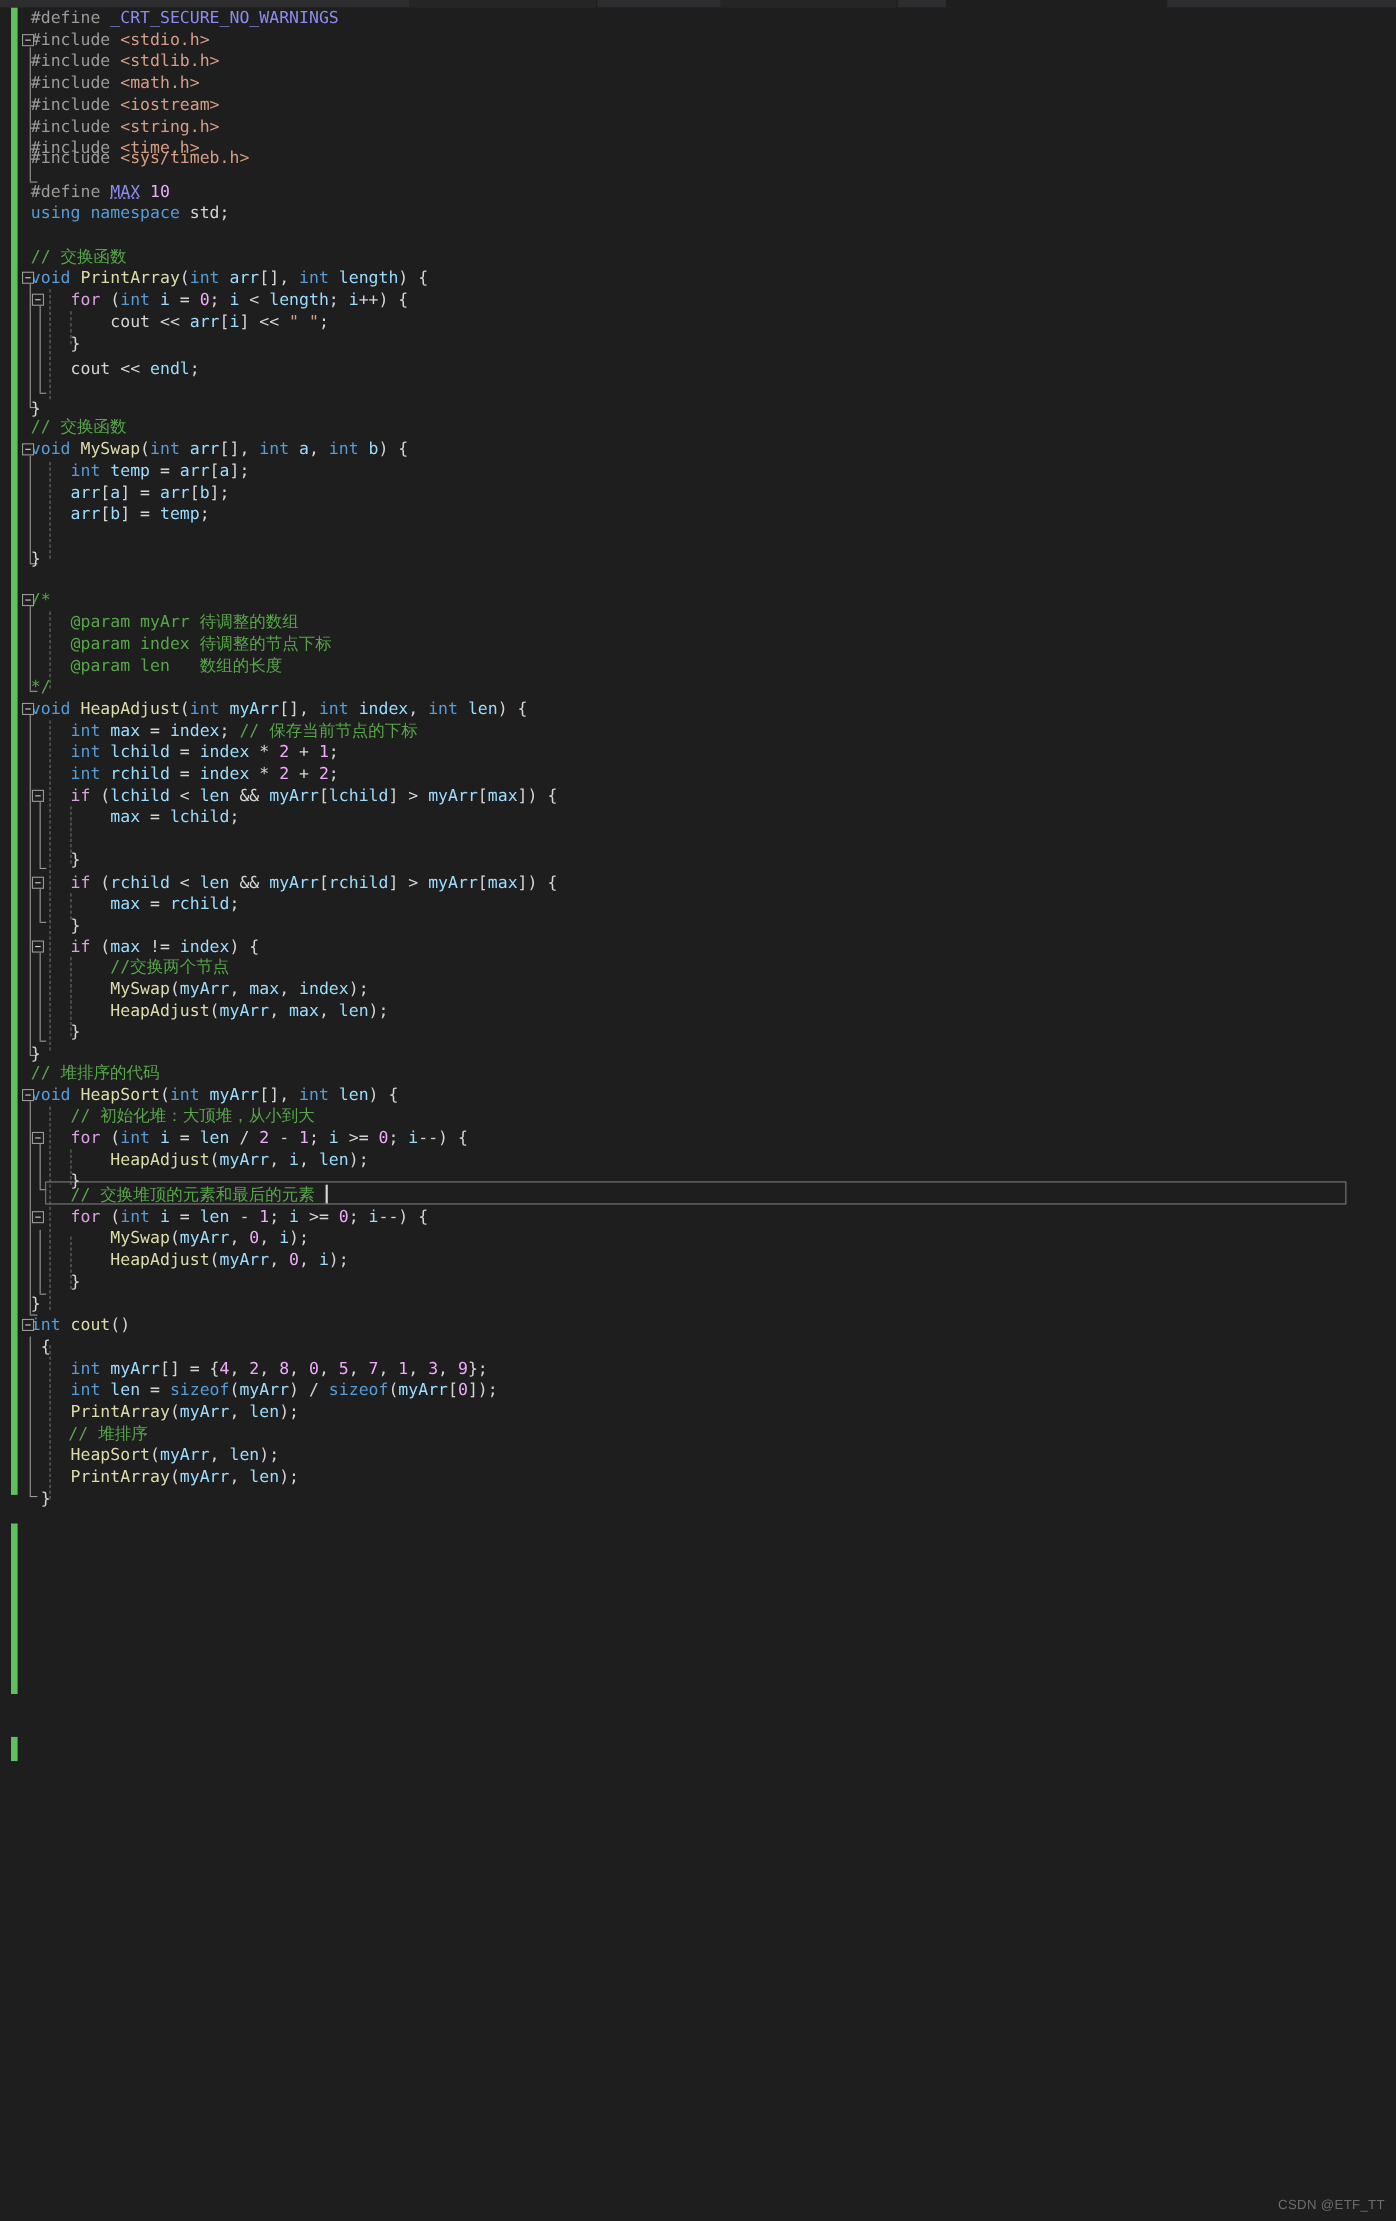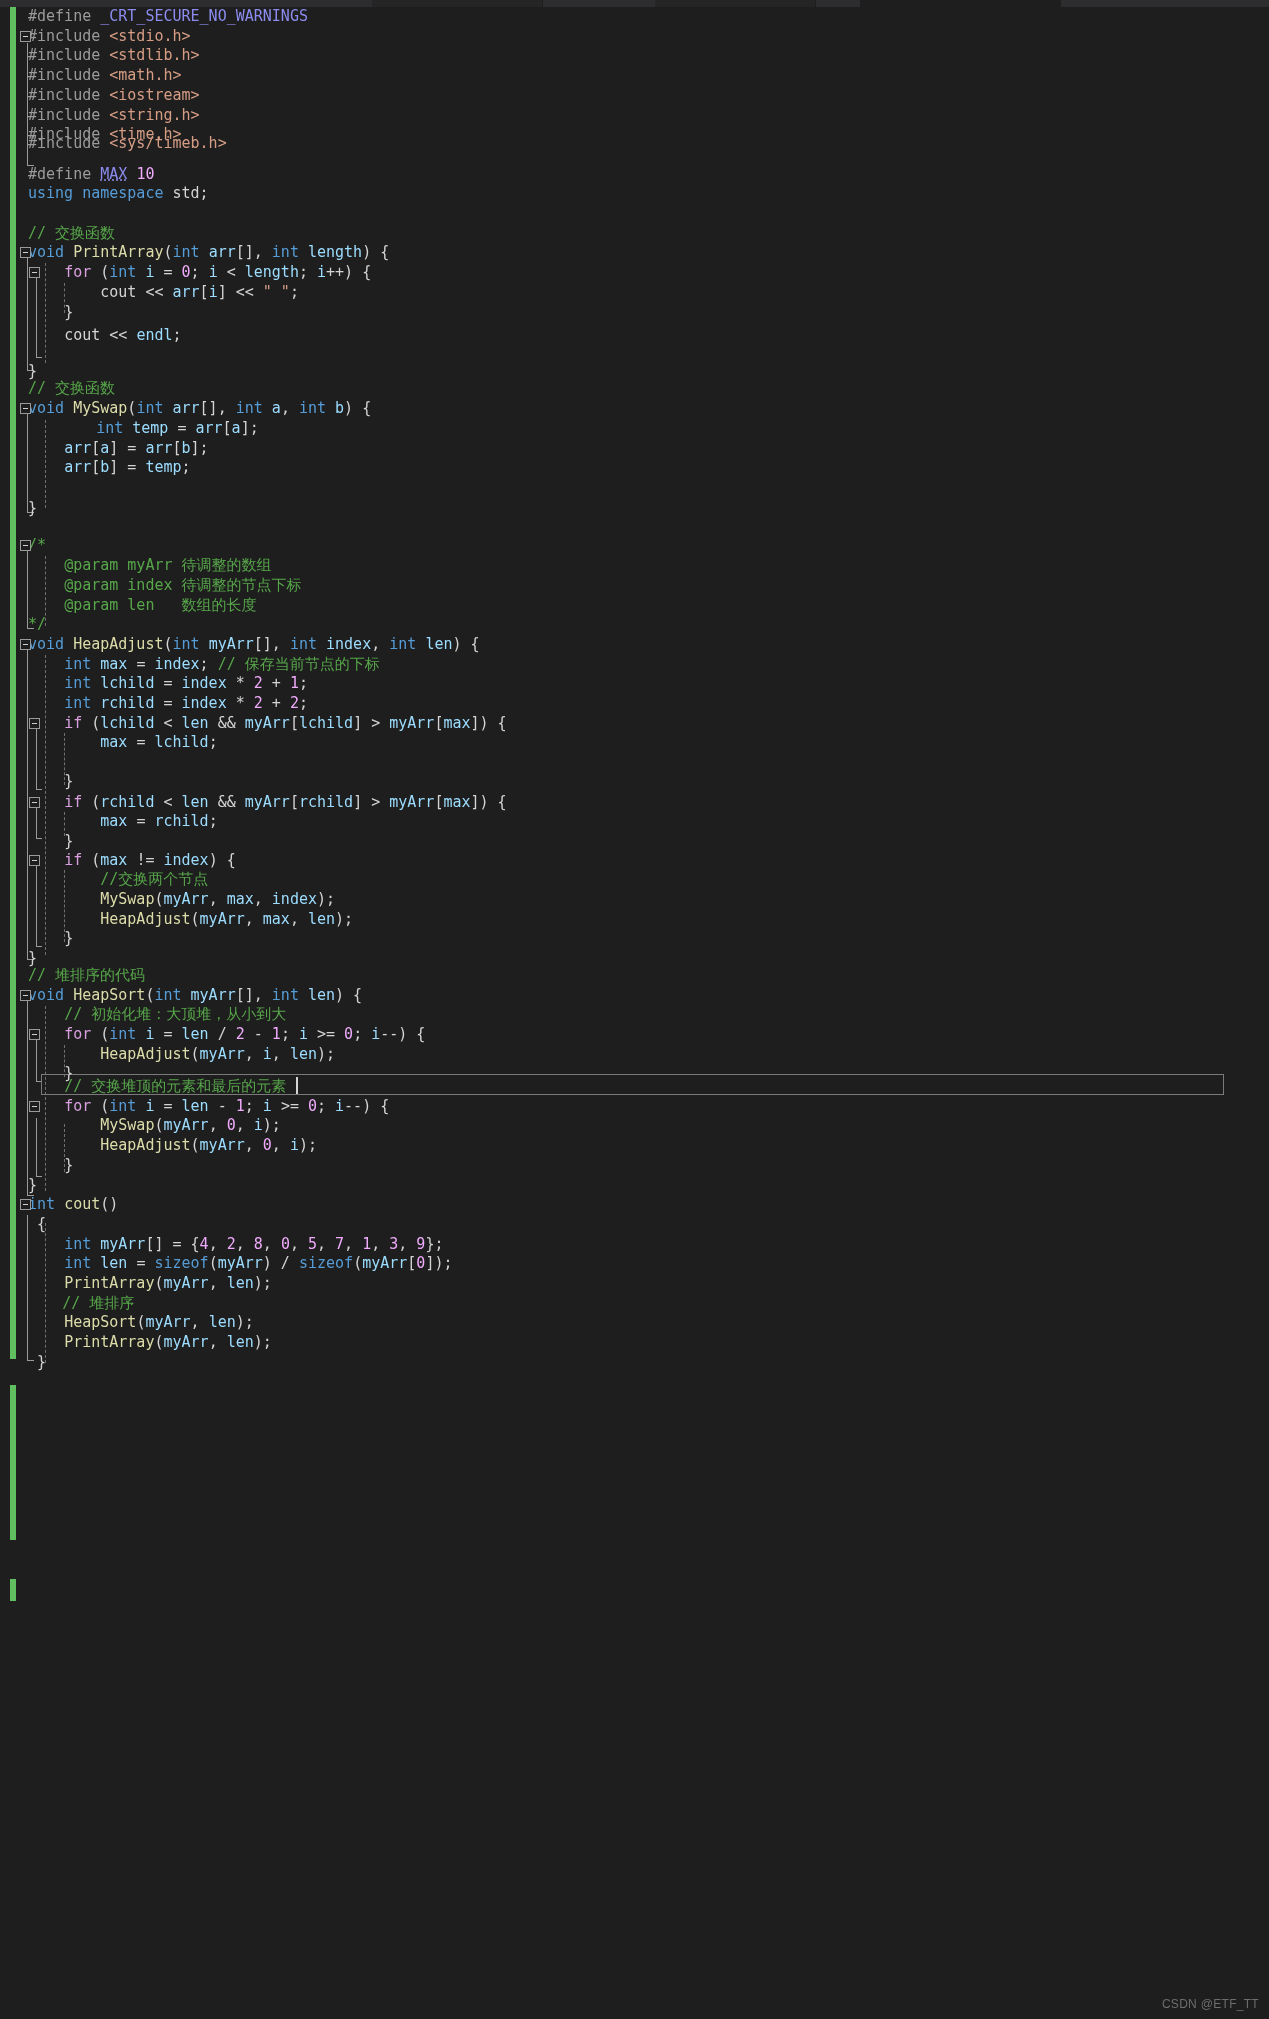--- a/index.html
+++ b/index.html
@@ -257,21 +257,21 @@
 
     <div class="line" style="top:334.9px;position:absolute;left:0;"><span class="txt"></span></div>
     <div class="line" style="top:354.6px;position:absolute;left:0;"><span class="txt"></span></div>
 
     <div class="line" style="top:355px;position:absolute;left:0;"><span class="txt"><span class="pl">}</span></span></div>
 
     <div class="line" style="top:372.4px;position:absolute;left:0;"><span class="txt"><span class="cmt">// 交换函数</span></span></div>
 
     <div class="line" style="top:392.1px;position:absolute;left:0;"><span class="foldbox"></span><span class="txt"><span class="kw">void</span> <span class="fn">MySwap</span><span class="pl">(</span><span class="kw">int</span> <span class="var">arr</span><span class="pl">[], </span><span class="kw">int</span> <span class="var">a</span><span class="pl">, </span><span class="kw">int</span> <span class="var">b</span><span class="pl">) {</span></span></div>
 
-    <div class="line" style="top:411.8px;position:absolute;left:0;margin-left:32px;"><span class="txt">    <span class="kw">int</span> <span class="var">temp</span> <span class="pl">= </span><span class="var">arr</span><span class="pl">[</span><span class="var">a</span><span class="pl">];</span></span></div>
+    <div class="line" style="top:411.8px;position:absolute;left:0;"><span class="txt">    <span class="kw">int</span> <span class="var">temp</span> <span class="pl">= </span><span class="var">arr</span><span class="pl">[</span><span class="var">a</span><span class="pl">];</span></span></div>
 
     <div class="line" style="top:431.5px;position:absolute;left:0;"><span class="txt">    <span class="var">arr</span><span class="pl">[</span><span class="var">a</span><span class="pl">] = </span><span class="var">arr</span><span class="pl">[</span><span class="var">b</span><span class="pl">];</span></span></div>
 
     <div class="line" style="top:451.2px;position:absolute;left:0;"><span class="txt">    <span class="var">arr</span><span class="pl">[</span><span class="var">b</span><span class="pl">] = </span><span class="var">temp</span><span class="pl">;</span></span></div>
 
     <div class="line" style="top:470.9px;position:absolute;left:0;"><span class="txt"></span></div>
     <div class="line" style="top:490.6px;position:absolute;left:0;"><span class="txt"></span></div>
 
     <div class="line" style="top:492px;position:absolute;left:0;"><span class="txt"><span class="pl">}</span></span></div>
 

